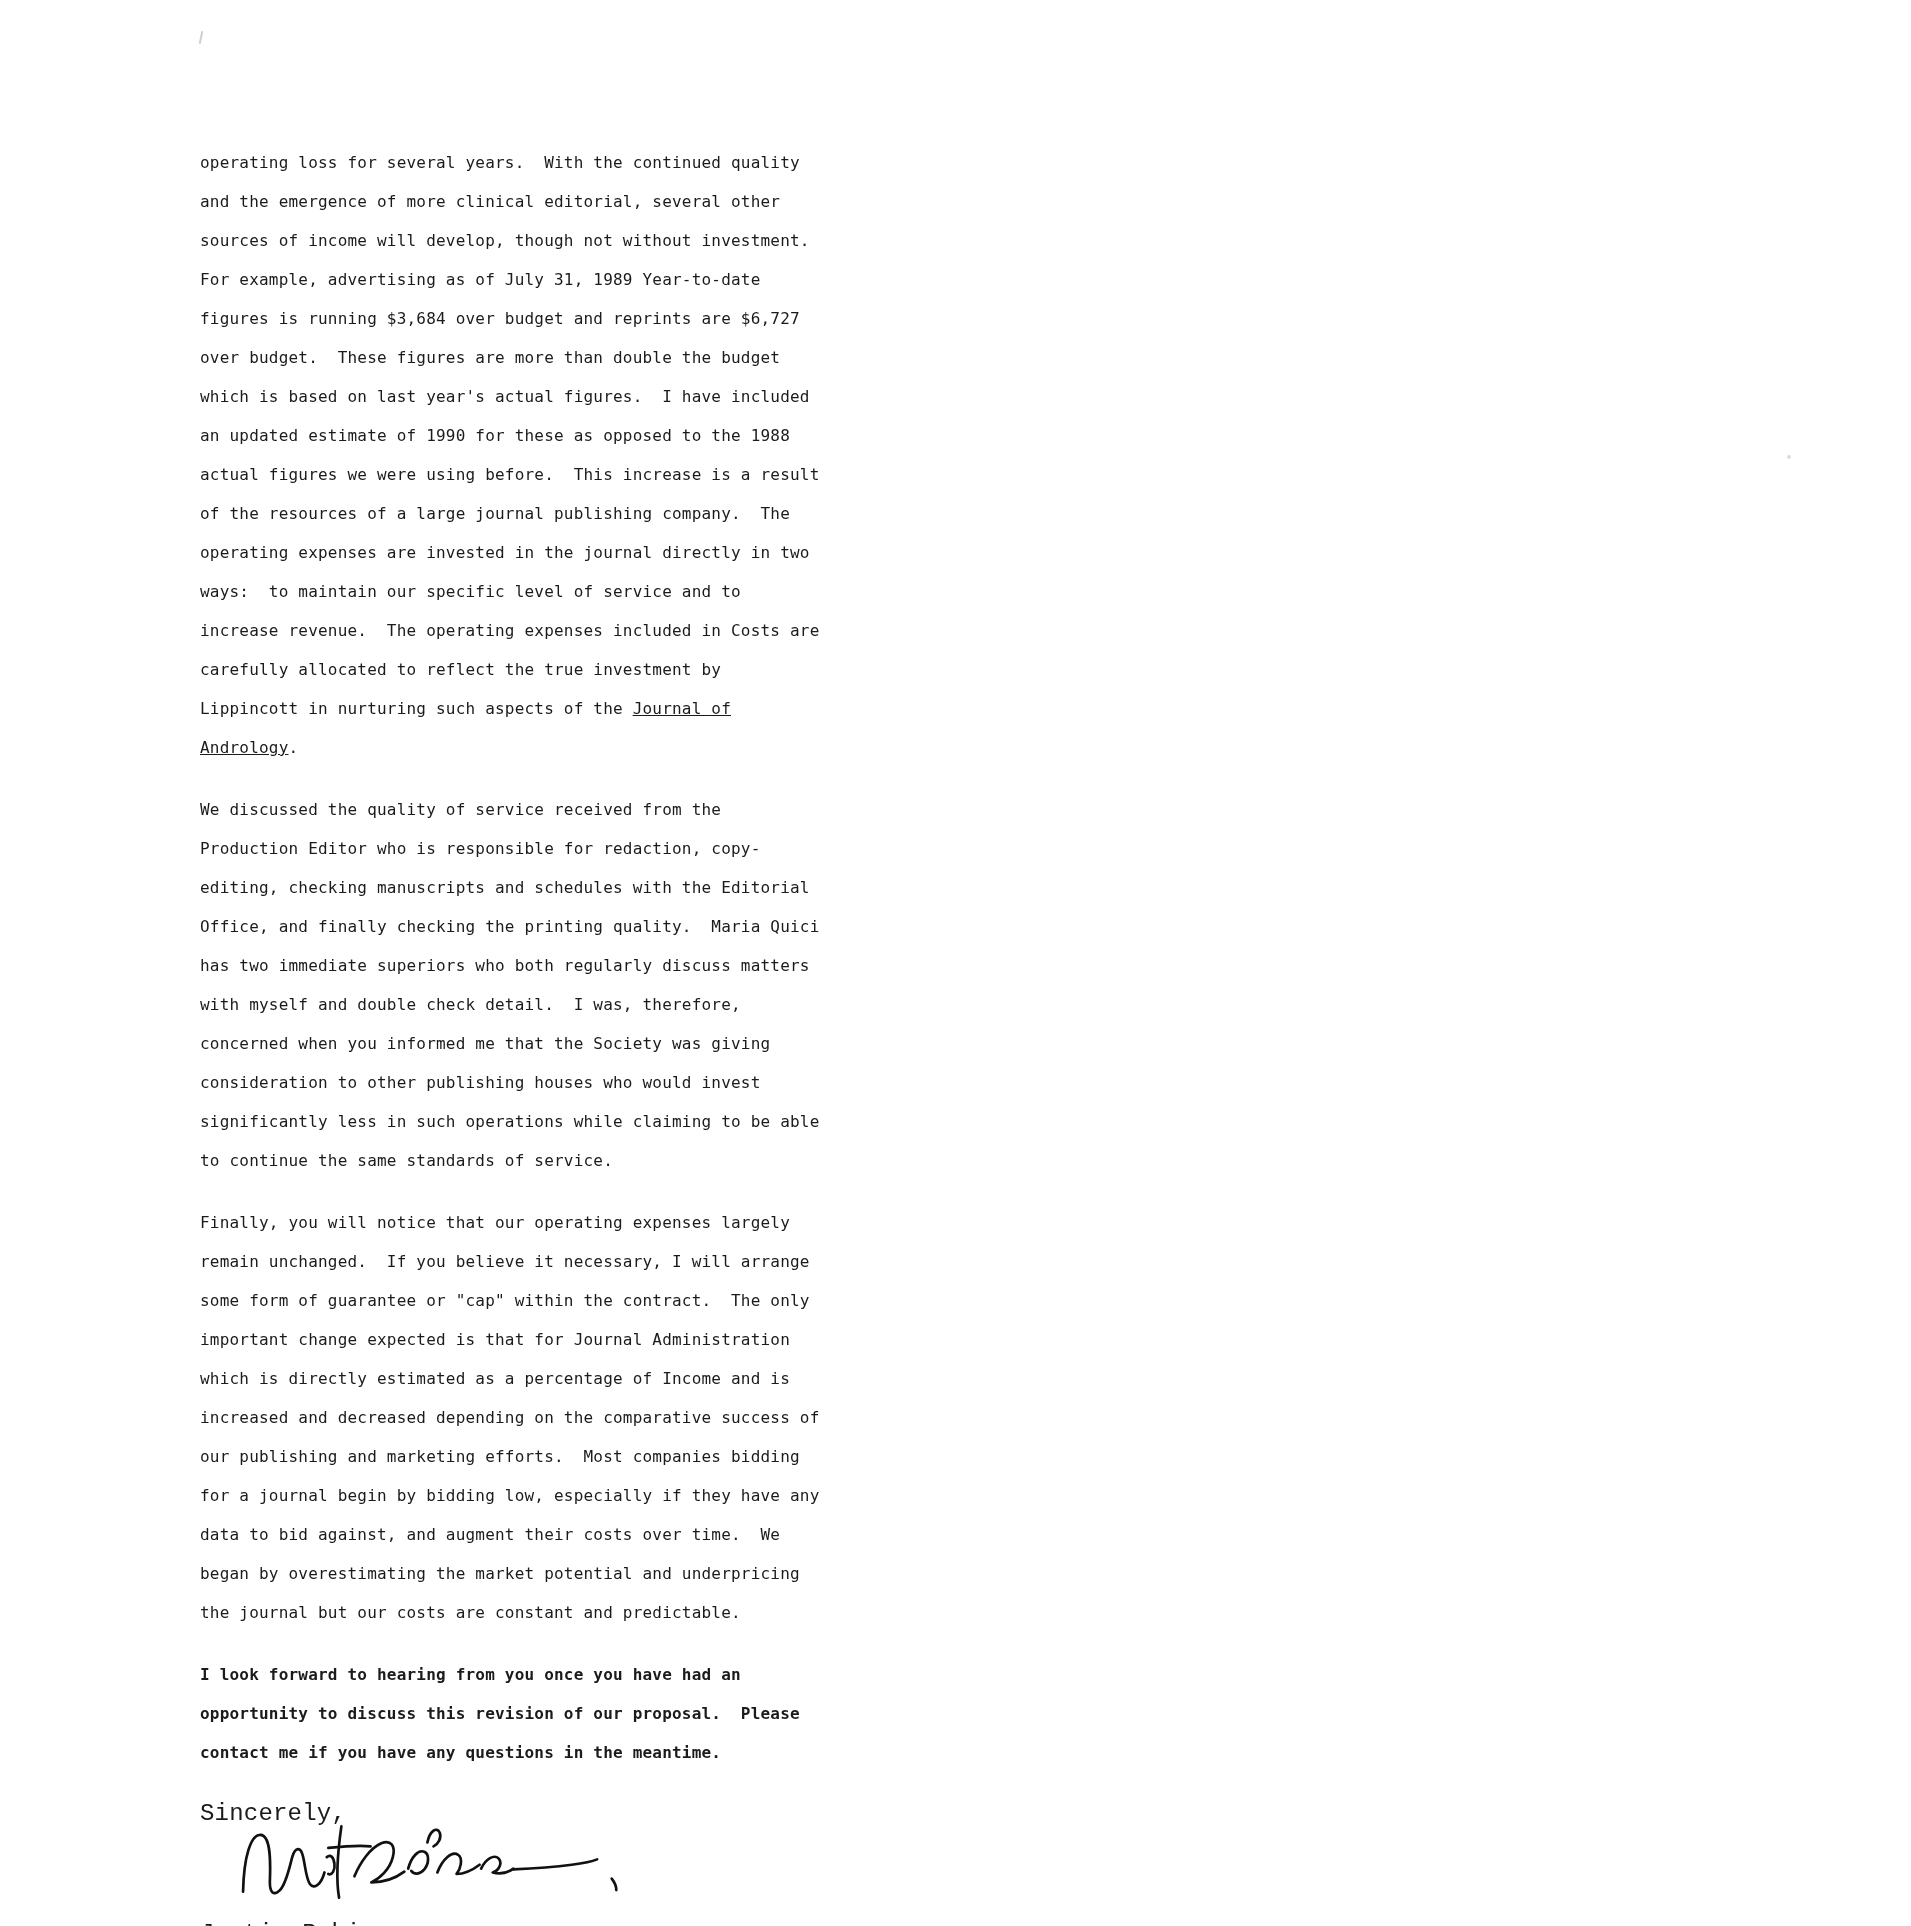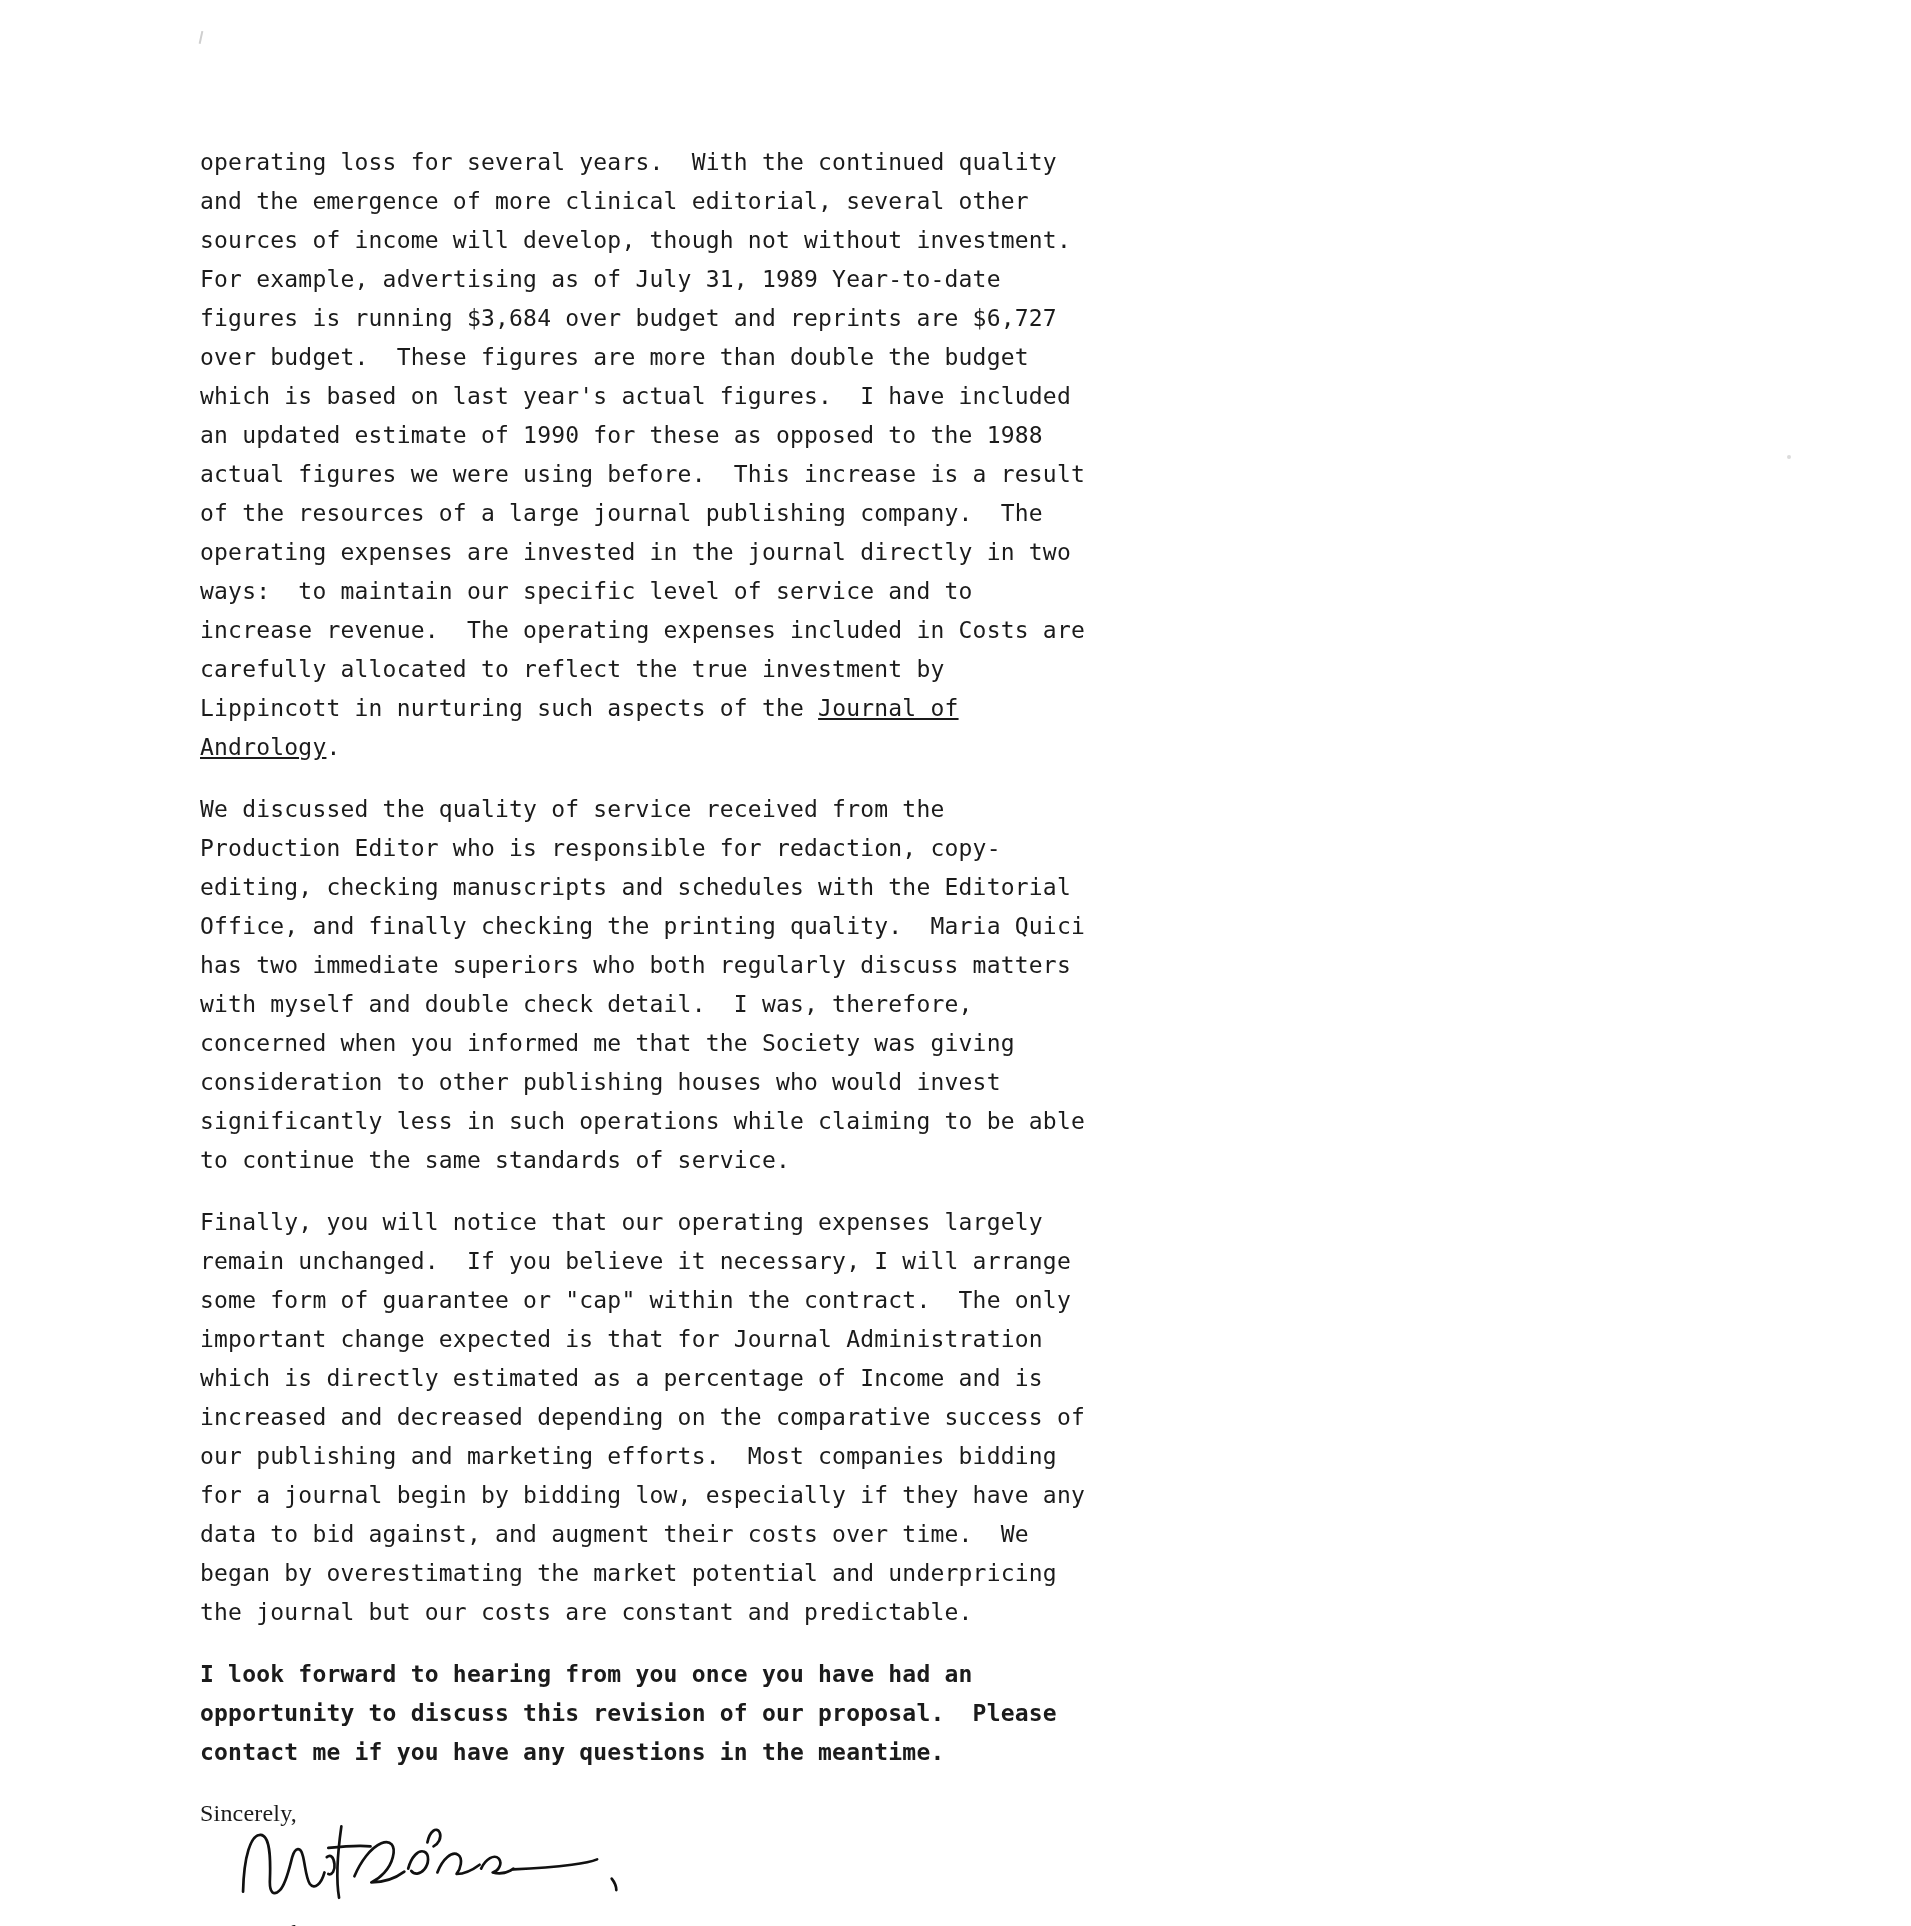--- a/index.html
+++ b/index.html
@@ -28,41 +28,41 @@
     position: absolute;
     background: #cfcfcf;
   }
   .letter {
     position: absolute;
     left: 200px;
     top: 143px;
     width: 1502px;
   }
   .para {
-    font-size: 23px;
+    font-size: 16px;
     line-height: 39px;
     letter-spacing: 0.2px;
     color: #1b1b1b;
     margin: 0 0 23px 0;
     white-space: pre-wrap;
     font-family: "DejaVu Sans Mono", monospace;
   }
   .para.last { margin-bottom: 21.6px; font-weight: bold; }
   .u { text-decoration: underline; }
   .sig-block {
     position: relative;
     margin-top: 9.2px;
   }
   .sig-line {
     font-size: 24px;
     line-height: 39px;
     letter-spacing: 0.2px;
     color: #1b1b1b;
     white-space: pre;
-    font-family: Liberation Serif, serif;
+    font-family: Liberation Mono, monospace;
   }
   .signature {
     position: absolute;
     left: 27px;
     top: 17px;
     width: 539px;
     height: 96px;
     pointer-events: none;
   }
   .closing-gap { height: 81px; }

